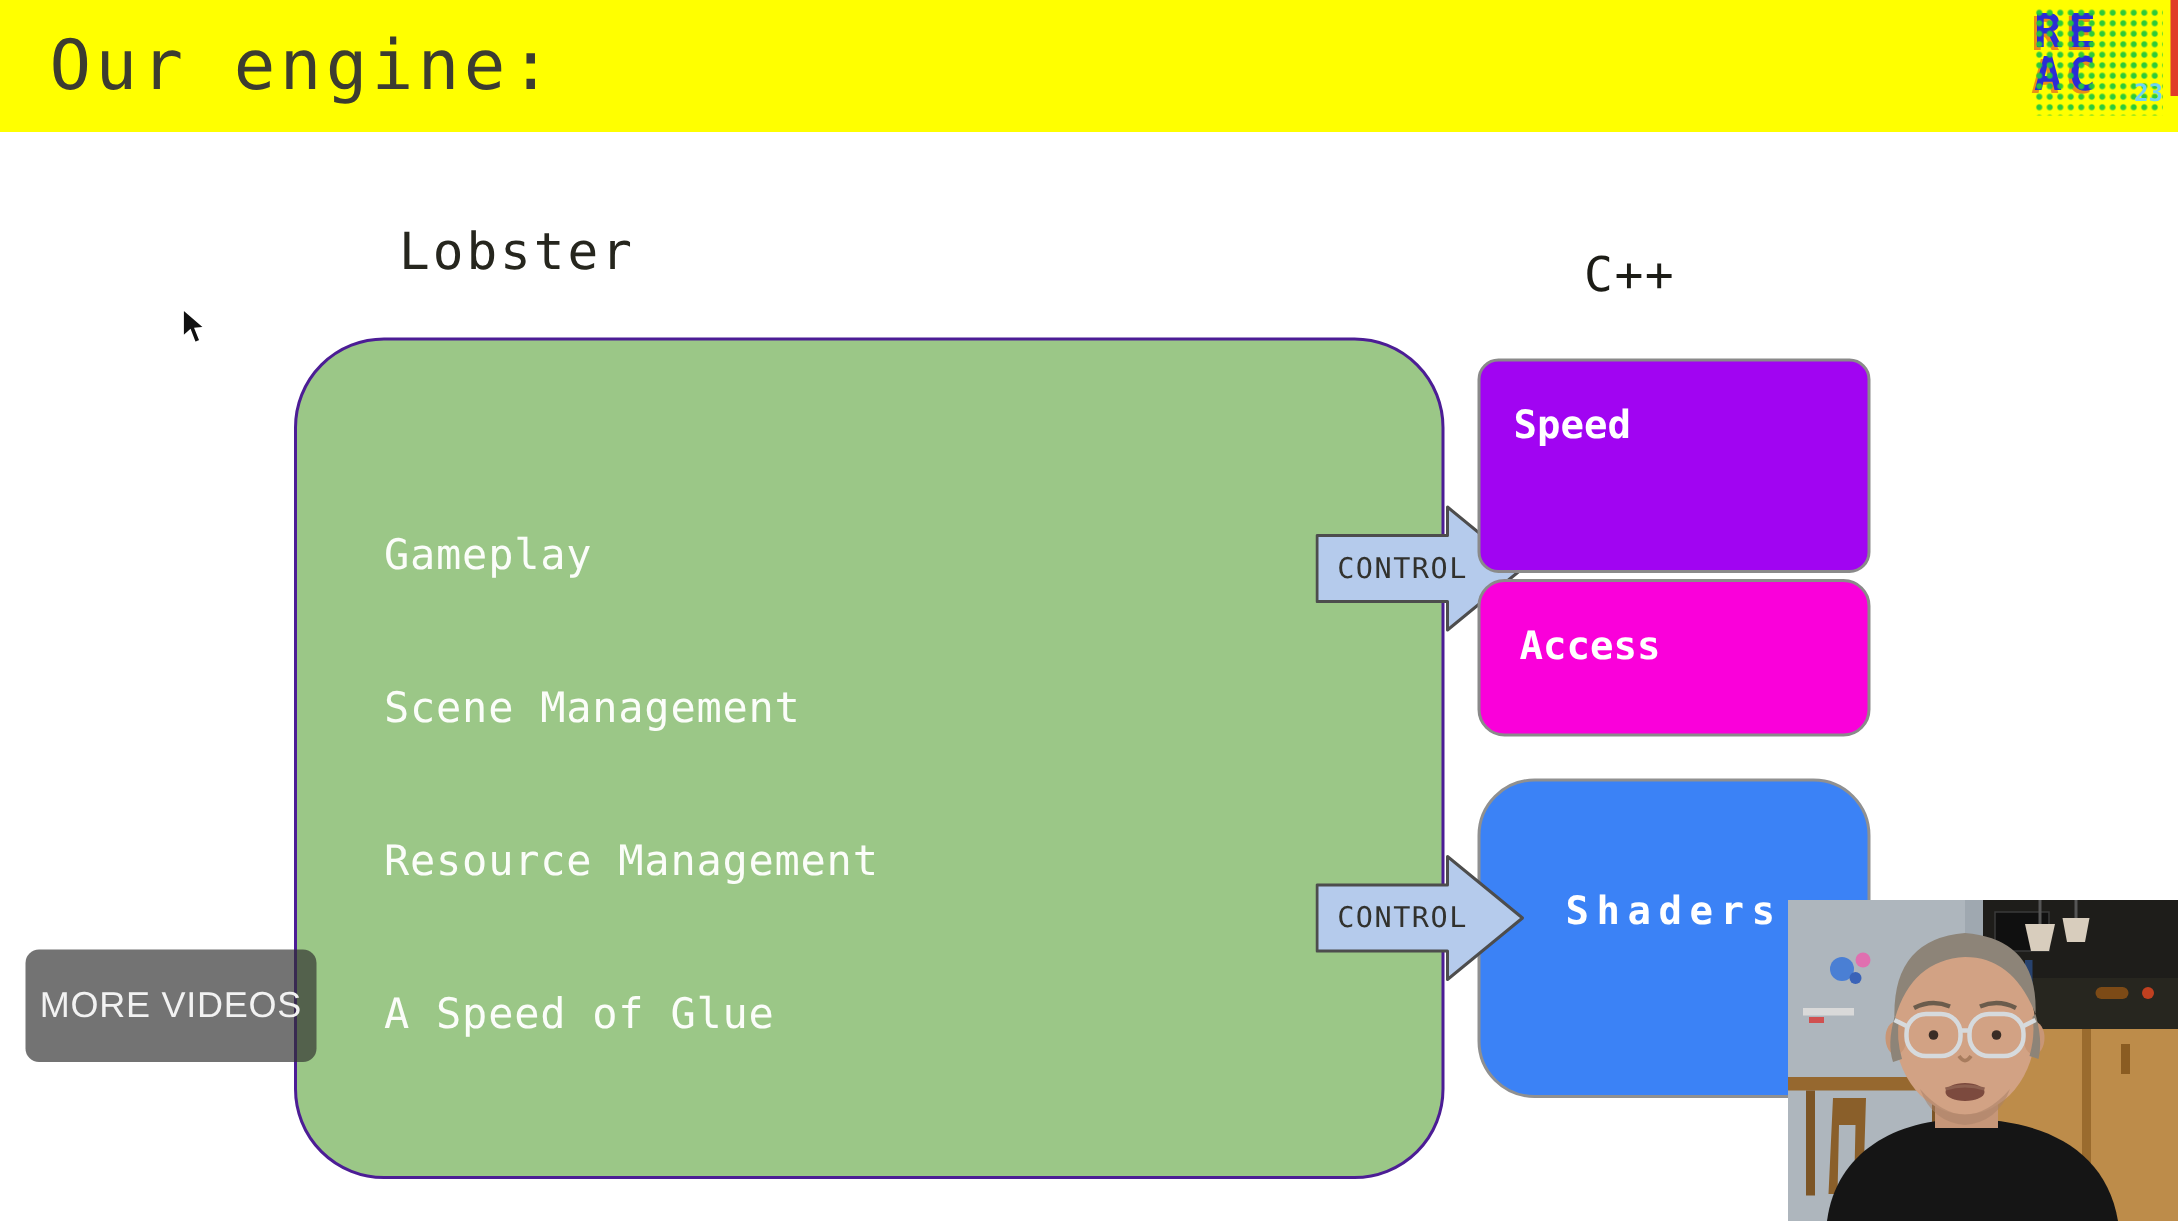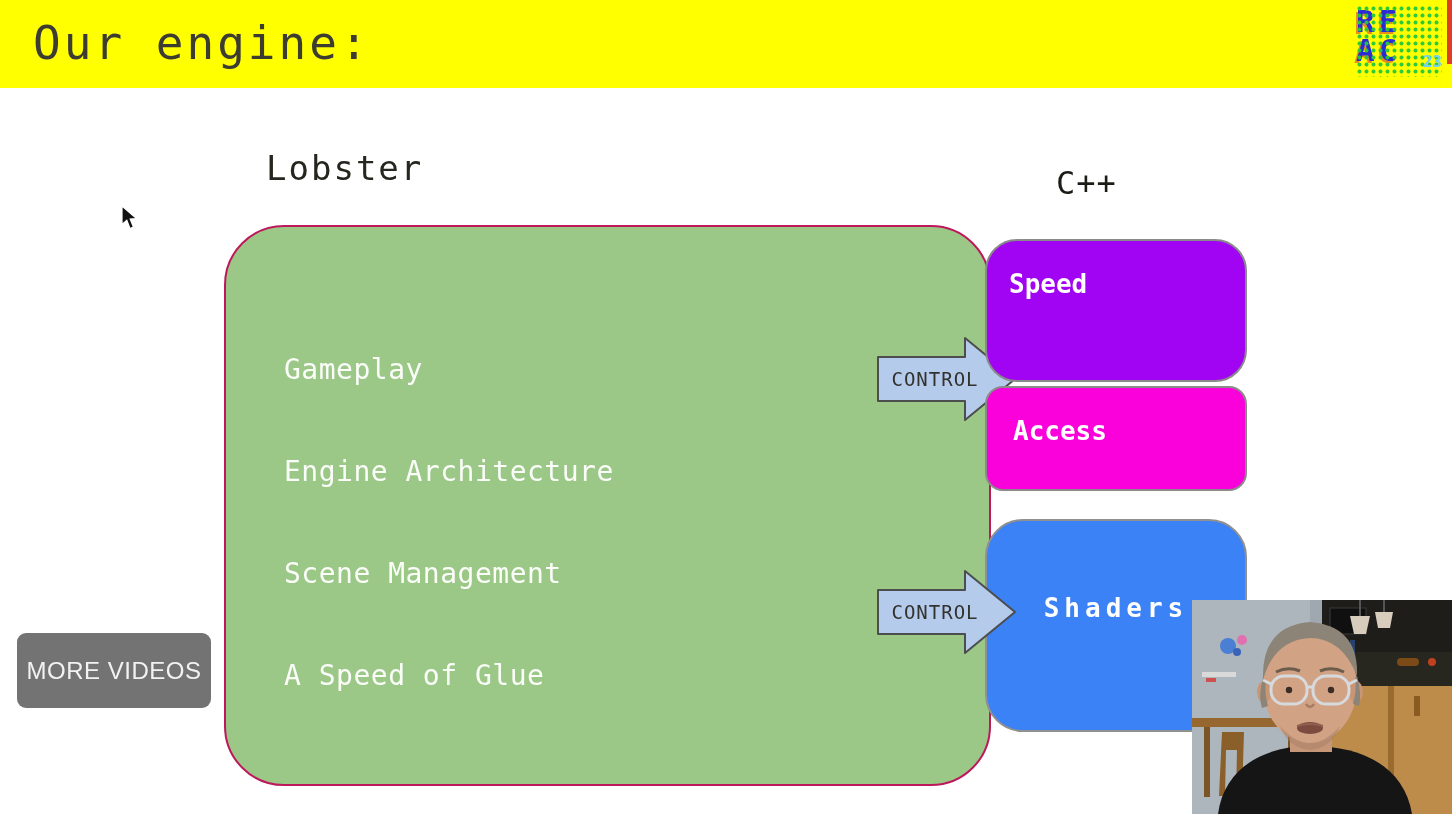--- a/index.html
+++ b/index.html
@@ -41,35 +41,35 @@
     position:absolute;left:266px;top:148px;
     font-size:34px;letter-spacing:2px;color:#26261e;z-index:1;
   }
   .cpp-label{
     position:absolute;left:1056px;top:164px;
     font-size:32px;letter-spacing:1px;color:#1c1c16;z-index:1;
   }
   
   .lobster-box{
     position:absolute;left:196px;top:225px;width:767px;height:561px;
-    background:#9bc787;border:2px solid #be185d;border-radius:60px;
-    box-sizing:border-box;z-index:1;margin-left:28px;
+    background:#9bc787;border:2px solid #4c1d95;border-radius:60px;
+    box-sizing:border-box;z-index:1;
   }
   .lobster-list{
     position:absolute;left:58px;top:58px;
     font-size:28px;line-height:34px;color:#fbfdf9;letter-spacing:0.5px;
     white-space:pre;
   }
   
   .cpp-box{
     position:absolute;left:985px;width:262px;box-sizing:border-box;
     border:2px solid #8a8a8a;color:#ffffff;
     font-size:26px;font-weight:bold;line-height:34px;z-index:3;
   }
-  .box-speed{top:239px;height:143px;background:#a104f2;border-radius:32px;padding:26px 0 0 22px;}
+  .box-speed{top:239px;height:143px;background:#a104f2;border-radius:14px;padding:26px 0 0 22px;}
   .box-system{top:386px;height:105px;background:#fa00da;border-radius:18px;padding:26px 0 0 26px;}
   .box-shaders{
     top:519px;height:213px;background:#3b82f6;border-color:#909090;
     border-radius:38px;padding-top:70px;text-align:center;letter-spacing:5px;
   }
   
   .control-arrow{position:absolute;left:877px;width:140px;height:86px;}
   .arrow-1{top:336px;z-index:2;}
   .arrow-2{top:569px;z-index:4;}
   .control-arrow svg{position:absolute;inset:0;}
@@ -110,22 +110,22 @@
     </div>
     <div class="logo-red-strip"></div>
   </div>
 
   <div class="lobster-label">Lobster</div>
   <div class="cpp-label">C++</div>
 
   <div class="lobster-box">
     <div class="lobster-list">
       <div>Gameplay</div>
-      <div>Engine Architecture</div>
       <div>Scene Management</div>
+      <div>Resource Management</div>
       <div>A Speed of Glue</div>
     </div>
   </div>
 
   <div class="control-arrow arrow-1">
     <svg viewBox="0 0 140 86">
       <polygon points="1,21 88,21 88,2 138,43 88,84 88,65 1,65" fill="#b5cbec" stroke="#4d4d4d" stroke-width="2" stroke-linejoin="round"></polygon>
     </svg>
     <div class="control-label">CONTROL</div>
   </div>

